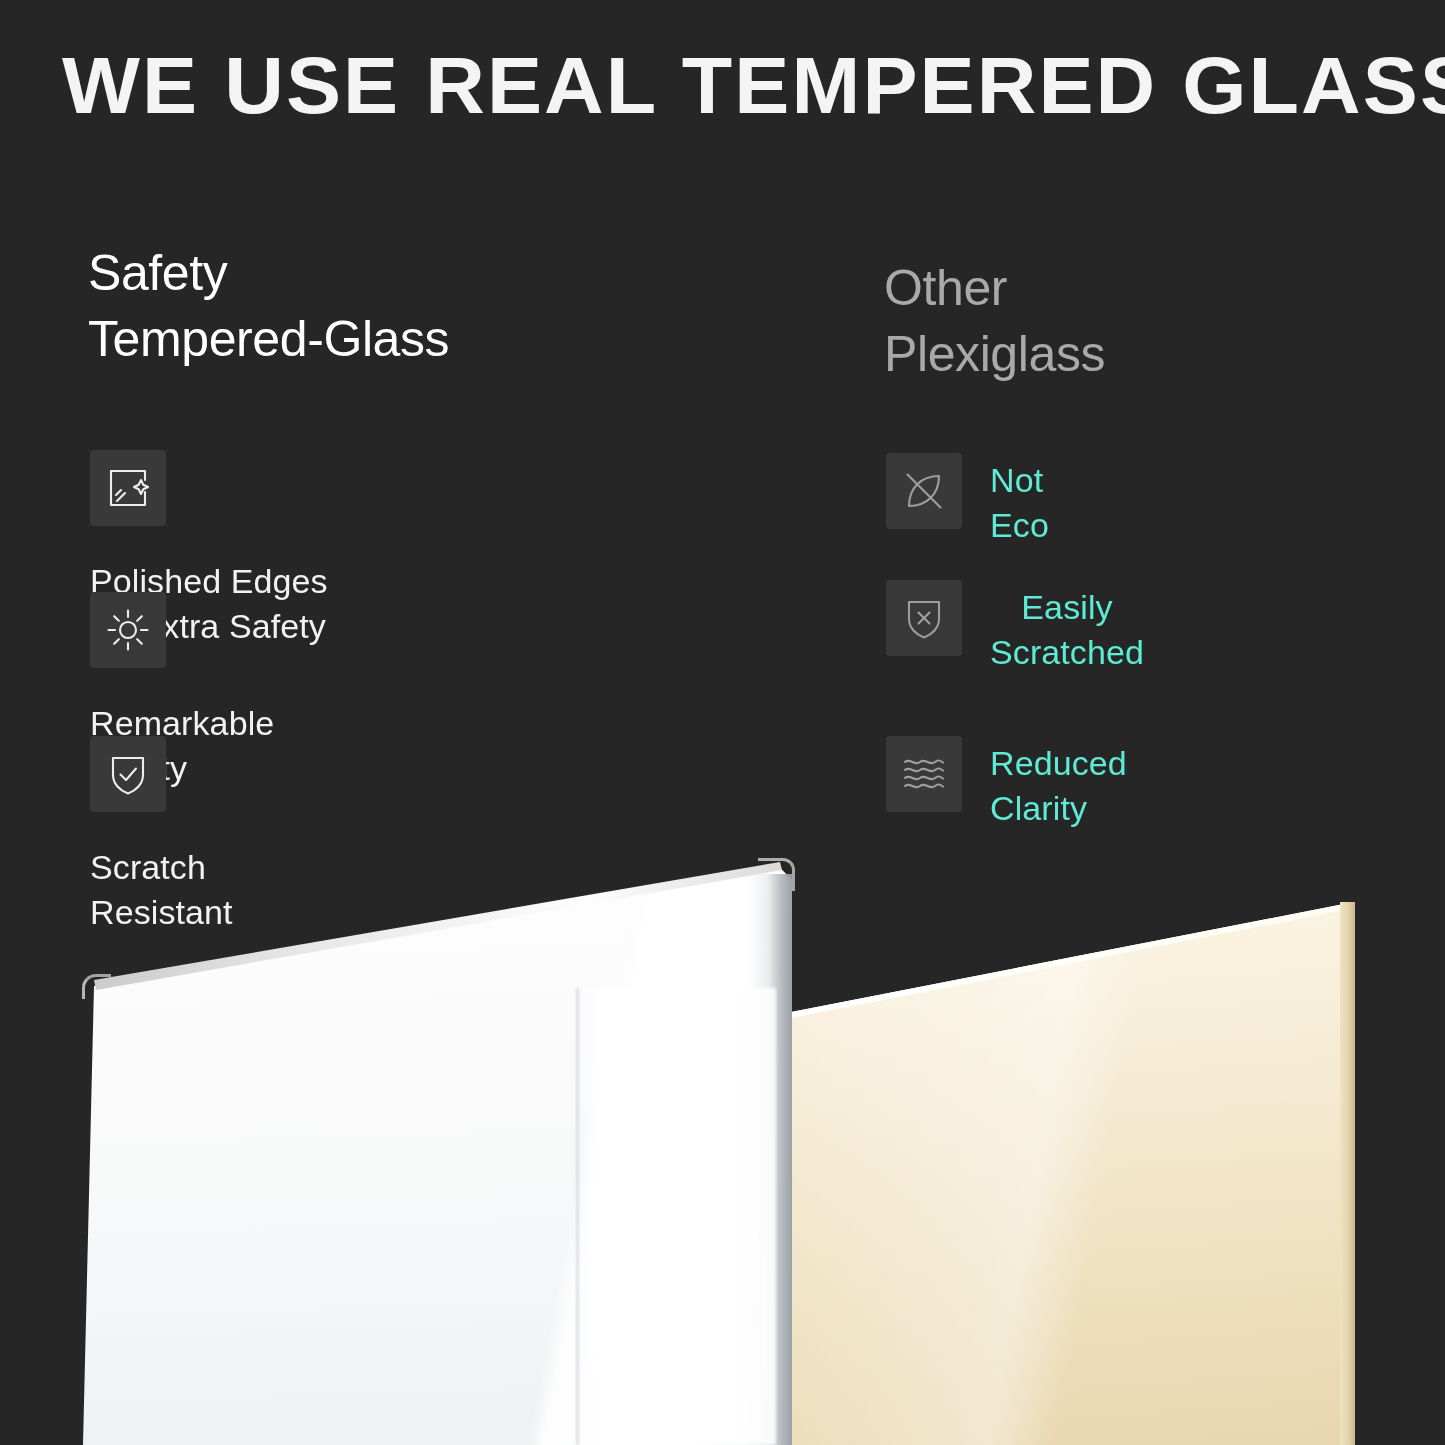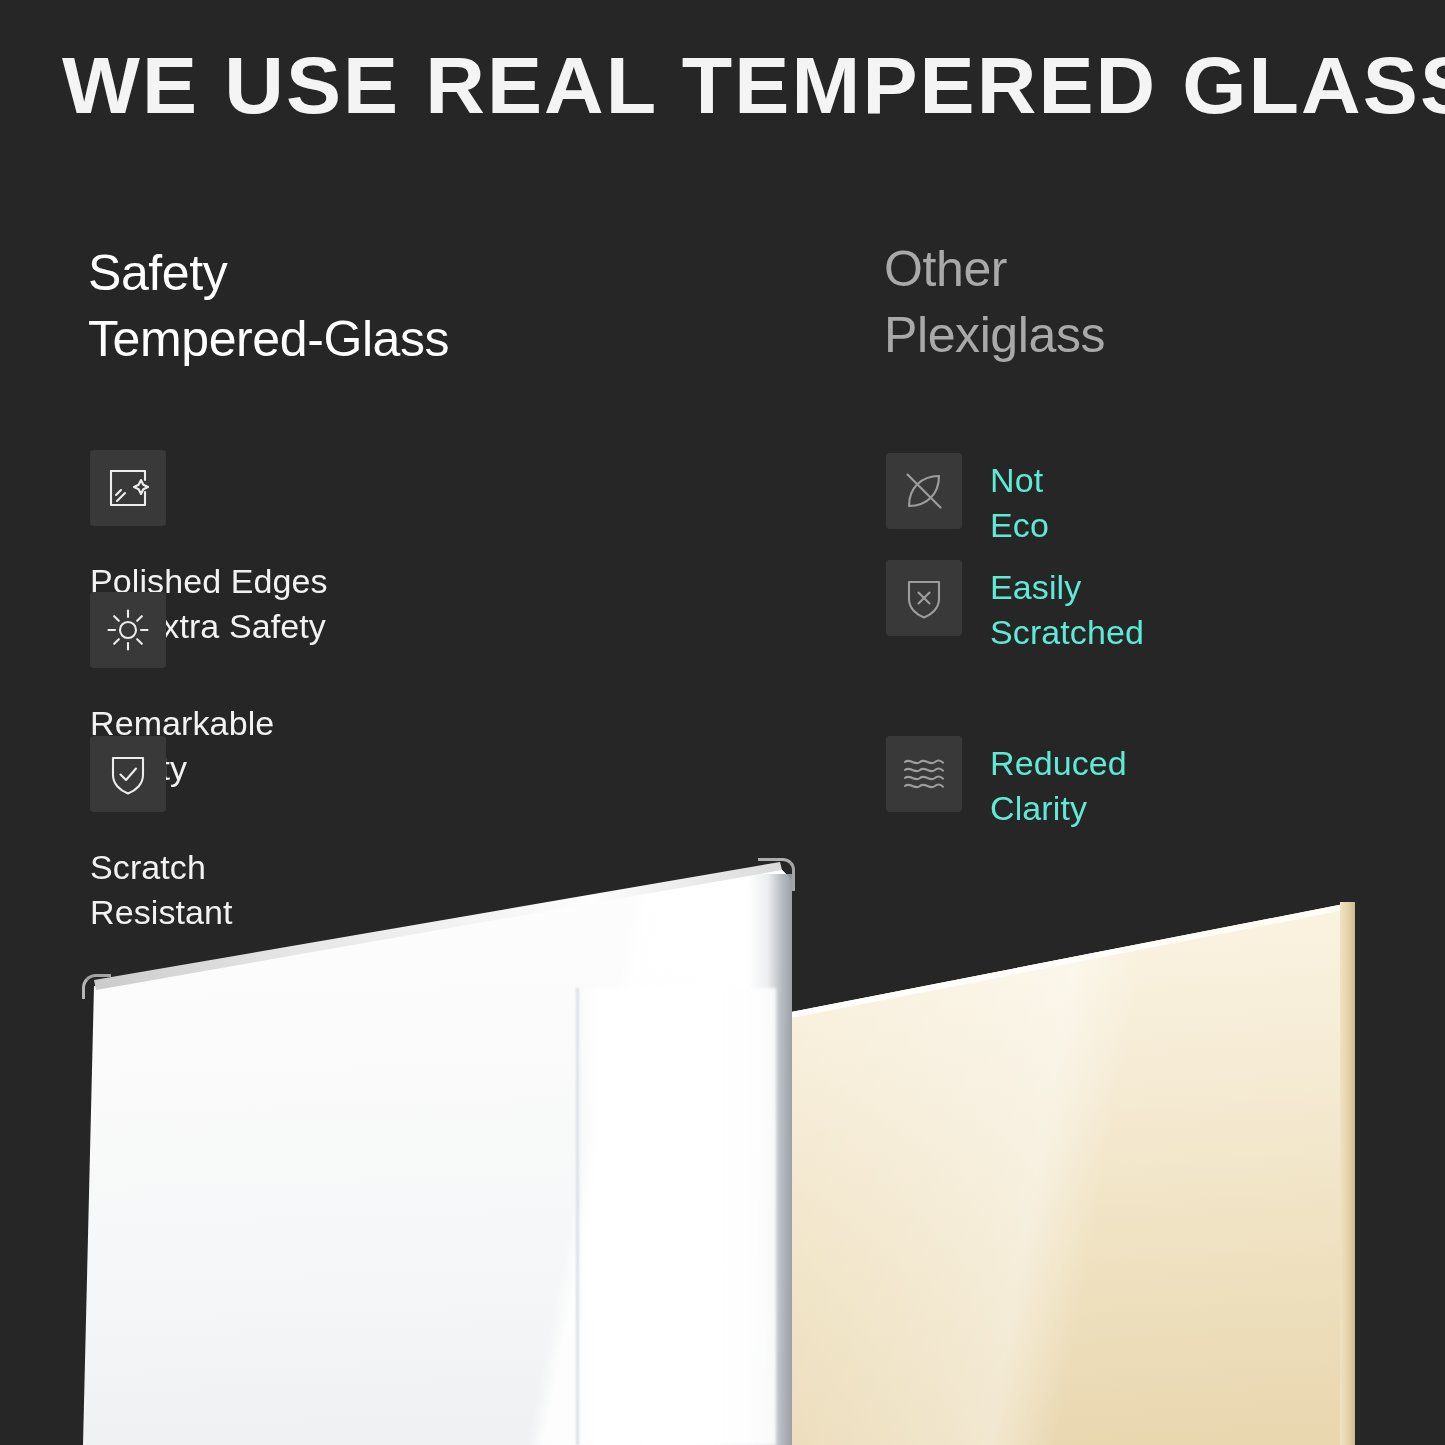--- a/index.html
+++ b/index.html
@@ -36,21 +36,21 @@
   
   .col-head {
     position: absolute;
     font-weight: 400;
     font-size: 50px;
     line-height: 66px;
     letter-spacing: -0.4px;
   }
   .col-head .l2 { display: block; }
   #head-left  { left: 88px;  top: 240px; color: #ffffff; }
-  #head-right { left: 884px; top: 236px; color: #a9a9a9; }
+  #head-right { left: 884px; top: 255px; color: #a9a9a9; }
 
   
   .feature-row {
     position: absolute;
     display: flex;
     align-items: flex-start;
     gap: 28px;
   }
   .icon-tile {
     width: 76px;
@@ -72,21 +72,21 @@
   }
   .left-col .feature-text  { color: #f2f2f2; }
   .right-col .feature-text { color: #5eead4; }
 
   .left-col  { left: 90px; flex-direction: column; }
   .right-col { left: 886px; }
   .row-1 { top: 450px; }
   .row-2 { top: 592px; }
   .row-3 { top: 736px; }
   .right-col.row-1 { top: 453px; }
-  .right-col.row-2 { top: 560px; }
+  .right-col.row-2 { top: 580px; text-align: center; }
   .right-col.row-3 { top: 736px; }
 
   .icon-svg { display: block; }
 
   
   .glass-stage {
     position: absolute;
     left: 0;
     top: 840px;
     width: 1445px;

